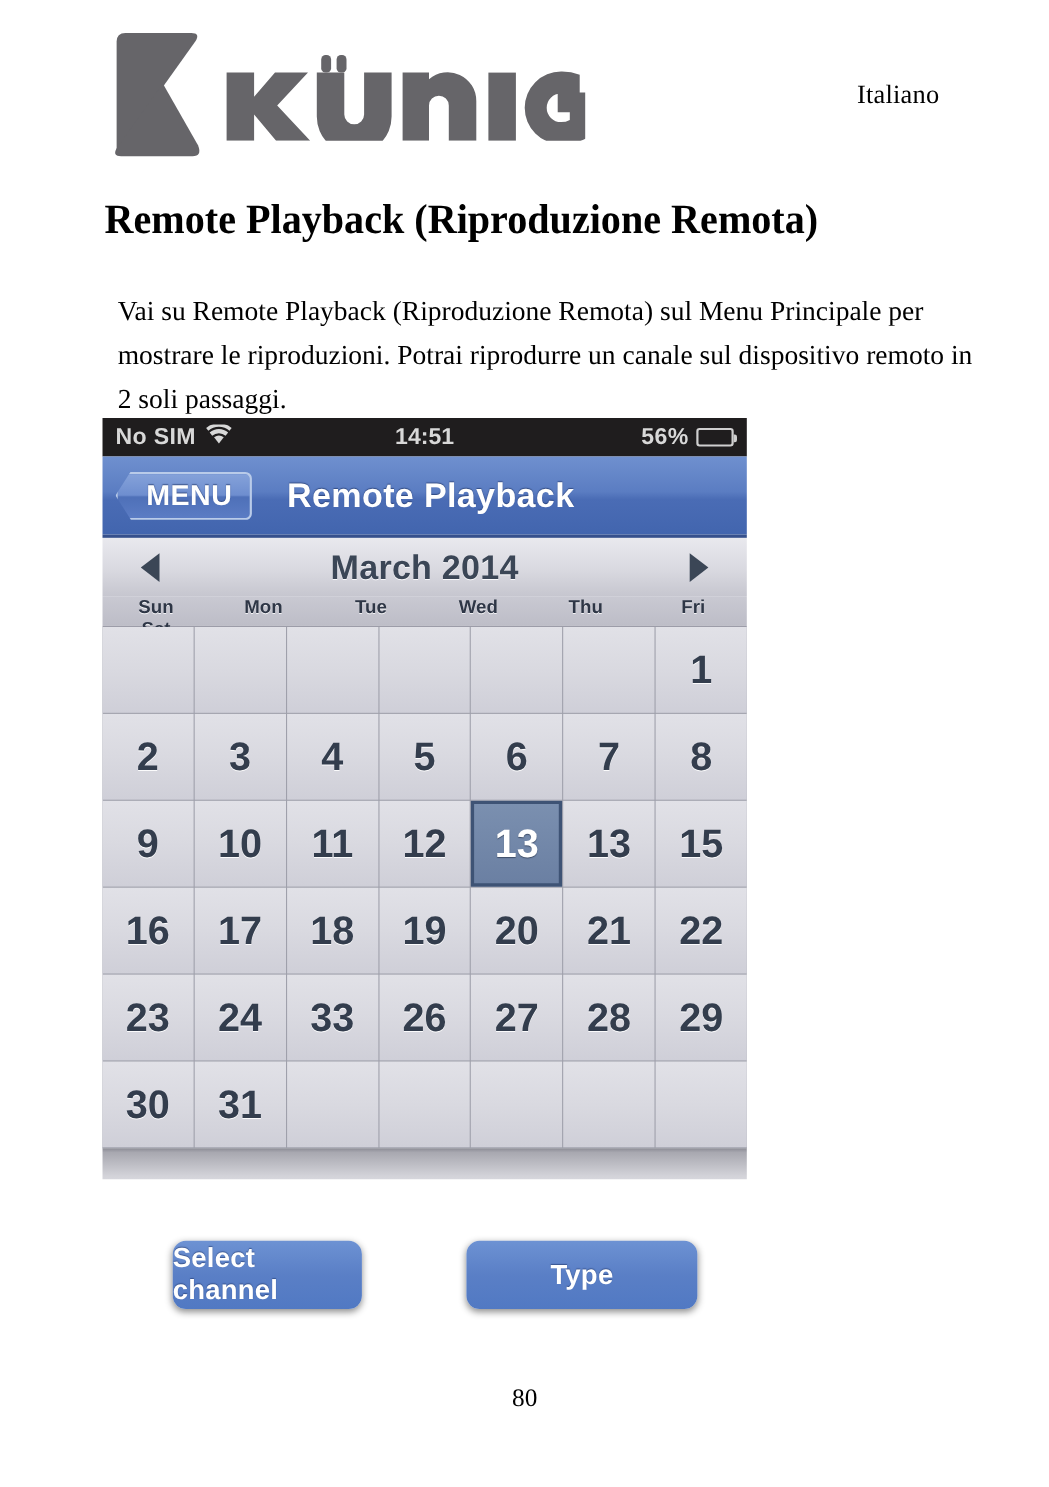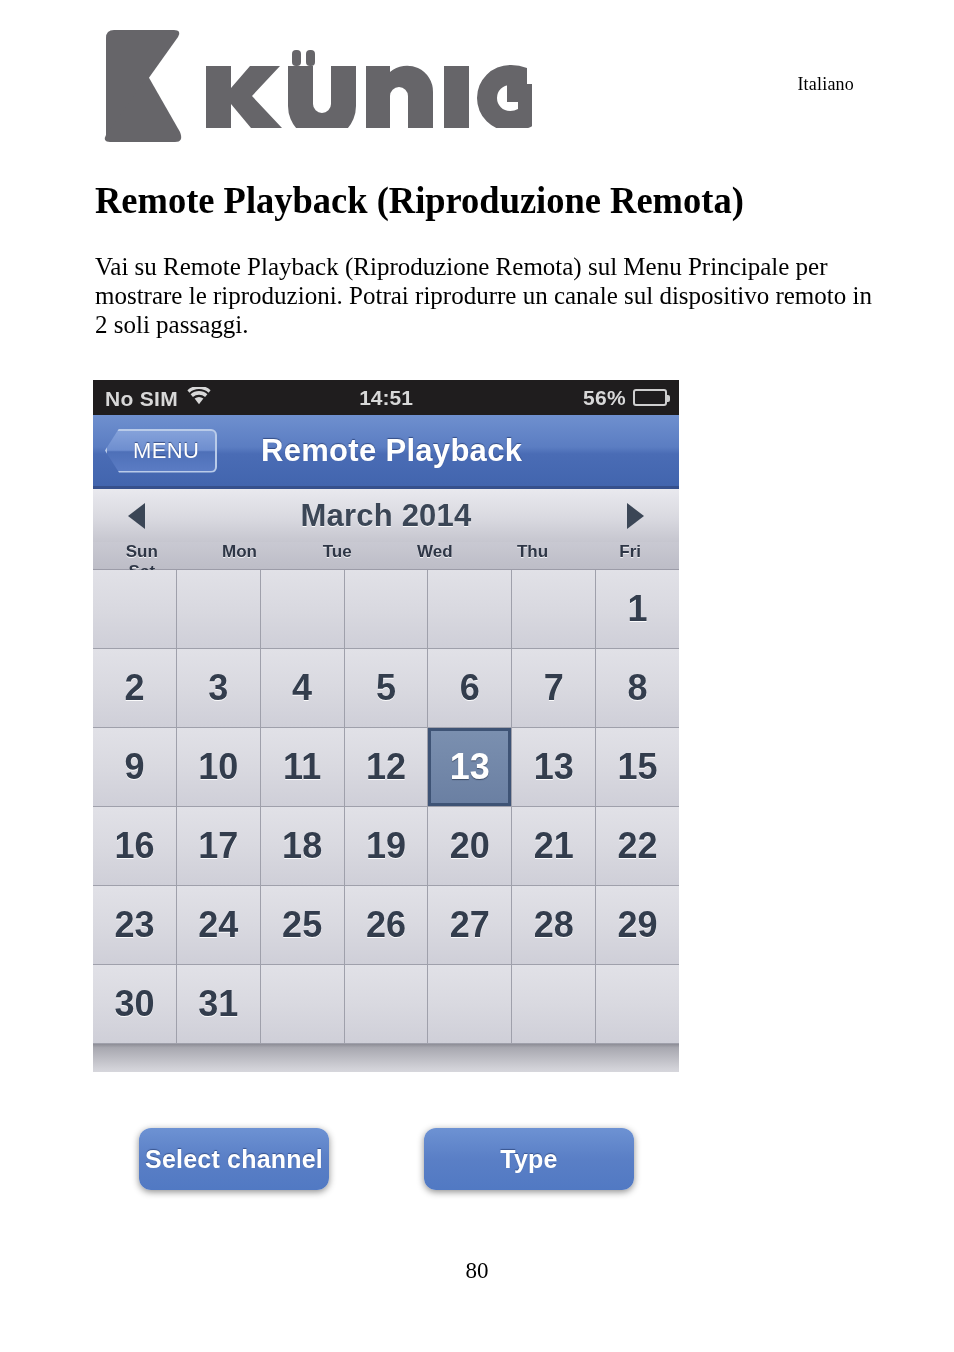--- a/index.html
+++ b/index.html
@@ -40,21 +40,21 @@
     margin-left: 18px;
     margin-top: 6px;
   }
   .logo-word svg { display: block; }
 
   .lang-label {
     position: absolute;
     right: 100px;
     top: 74px;
     font-family: "Liberation Serif", "DejaVu Serif", serif;
-    font-size: 18px;
+    font-size: 24px;
     color: #000;
     letter-spacing: .2px;
   }
 
   
   .doc-title {
     position: absolute;
     left: 95px;
     top: 178px;
     width: 800px;
@@ -65,24 +65,24 @@
     line-height: 44px;
     color: #000;
     transform: scaleX(0.96);
     transform-origin: left center;
   }
   .doc-para {
     position: absolute;
     left: 95px;
     top: 252px;
     width: 790px;
-    margin: 0;
+    margin: 12px;
     font-family: "Liberation Serif", "DejaVu Serif", serif;
     font-size: 25px;
-    line-height: 29px;
+    line-height: 40px;
     color: #000;
   }
 
   
   .phone-shot {
     position: absolute;
     left: 93px;
     top: 380px;
     width: 586px;
     height: 692px;
@@ -96,21 +96,21 @@
     position: relative;
     height: 35px;
     background: #1f1d1e;
     display: flex;
     align-items: center;
     padding: 0 12px;
     box-sizing: border-box;
   }
   .sb-left {
     display: flex;
-    align-items: flex-end;
+    align-items: center;
     gap: 9px;
     flex: 0 0 auto;
   }
   .sb-text {
     color: #d8d8d8;
     font-size: 21px;
     font-weight: bold;
     letter-spacing: .3px;
     line-height: 1;
   }
@@ -177,22 +177,22 @@
   }
   .back-btn {
     position: relative;
     margin-left: 12px;
     height: 44px;
     padding: 0 16px 0 26px;
     display: flex;
     align-items: center;
     justify-content: center;
     color: #fff;
-    font-size: 22px;
-    font-weight: normal;
+    font-size: 26px;
+    font-weight: bold;
     letter-spacing: .4px;
     text-shadow: 0 -1px 1px rgba(30,50,100,.7);
     background: linear-gradient(to bottom, #85a2da 0%, #6e8ecf 48%, #4e70b8 52%, #5b7cc4 100%);
     border: 2px solid #b9cbe9;
     box-sizing: border-box;
     border-radius: 6px;
     -webkit-clip-path: polygon(0% 50%, 14px 0%, 100% 0%, 100% 100%, 14px 100%);
     clip-path: polygon(0% 50%, 14px 0%, 100% 0%, 100% 100%, 14px 100%);
   }
 
@@ -302,22 +302,22 @@
     background: linear-gradient(to bottom, #6d92d3 0%, #5a7fc6 50%, #5179c3 100%);
     color: #ffffff;
     font-family: "Liberation Sans", "DejaVu Sans", sans-serif;
     font-size: 25px;
     font-weight: bold;
     letter-spacing: .2px;
     text-shadow: 0 -1px 1px rgba(25,45,95,.55);
     box-shadow: 0 2px 7px rgba(0,0,0,.45);
   }
   .btn-select-channel {
-    left: 46px;
-    width: 190px;
+    left: 64px;
+    width: 172px;
   }
   .btn-type {
     left: 331px;
     width: 210px;
   }
 
   .page-number {
     position: absolute;
     left: 0;
     top: 1258px;
@@ -433,21 +433,21 @@
       <div class="day-cell">15</div>
       <div class="day-cell">16</div>
       <div class="day-cell">17</div>
       <div class="day-cell">18</div>
       <div class="day-cell">19</div>
       <div class="day-cell">20</div>
       <div class="day-cell">21</div>
       <div class="day-cell">22</div>
       <div class="day-cell">23</div>
       <div class="day-cell">24</div>
-      <div class="day-cell">25</div>
+      <div class="day-cell">33</div>
       <div class="day-cell">26</div>
       <div class="day-cell">27</div>
       <div class="day-cell">28</div>
       <div class="day-cell">29</div>
       <div class="day-cell">30</div>
       <div class="day-cell">31</div>
       <div class="day-cell empty"></div>
       <div class="day-cell empty"></div>
       <div class="day-cell empty"></div>
       <div class="day-cell empty"></div>

